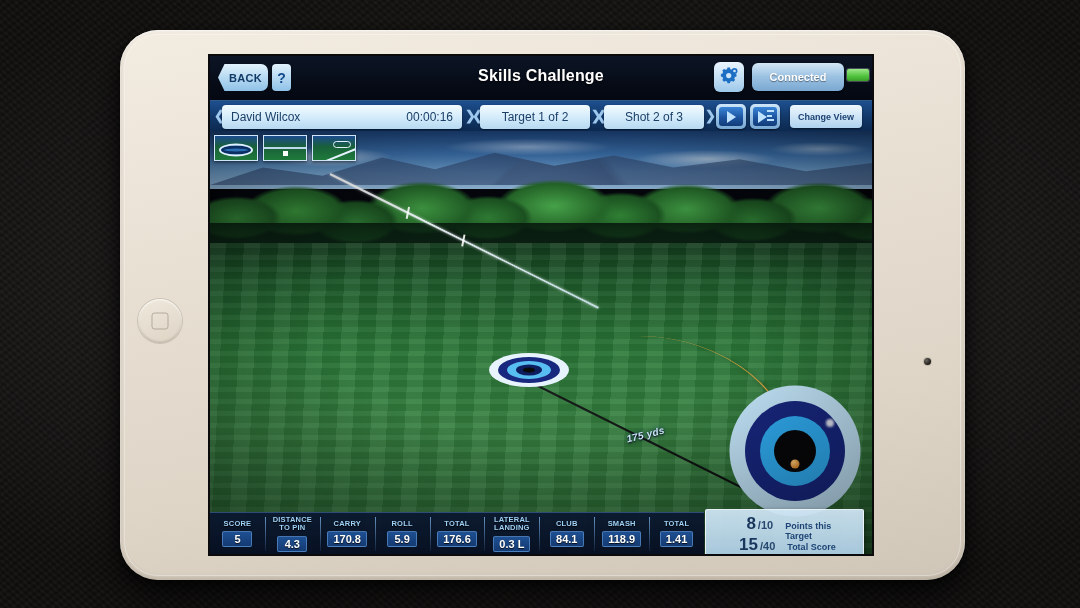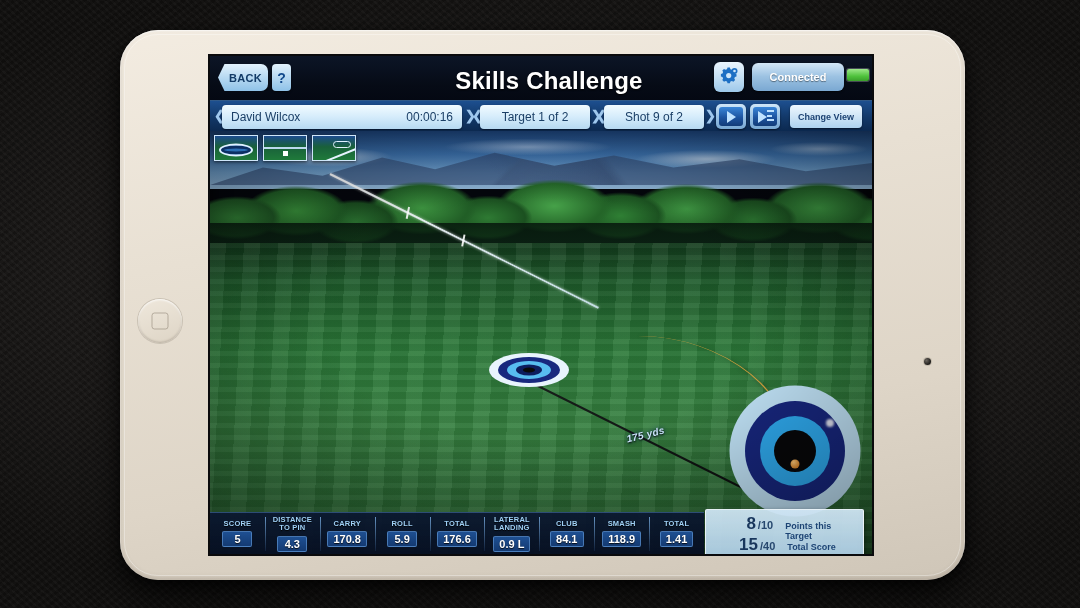--- a/index.html
+++ b/index.html
@@ -100,23 +100,23 @@
   }
   .help-btn {
     position: absolute; left: 62px; top: 8px;
     width: 19px; height: 27px; border-radius: 4px;
     background: linear-gradient(180deg, #e2f2fd 0%, #b9daf2 48%, #8fc2e8 100%);
     display: flex; align-items: center; justify-content: center;
     font-size: 14px; font-weight: bold; color: #12498c;
     box-shadow: 0 1px 2px rgba(0,0,0,.6);
   }
   .app-title {
-    position: absolute; left: 8px; top: 11px; width: 100%;
+    position: absolute; left: 0; top: 11px; width: 100%;
     text-align: center;
-    font-size: 24px; font-weight: bold; color: #ffffff;
+    font-size: 16px; font-weight: bold; color: #ffffff;
     text-shadow: 0 1px 2px rgba(0,0,0,.95);
     letter-spacing: .2px;
   }
   .gear-btn {
     position: absolute; right: 128px; top: 6px;
     width: 30px; height: 30px; border-radius: 6px;
     background: linear-gradient(180deg, #eaf5ff 0%, #c5e0f5 50%, #9dc8ea 100%);
     box-shadow: 0 1px 2px rgba(0,0,0,.6);
   }
   .gear-btn svg { position: absolute; left: 4px; top: 4px; }
@@ -477,21 +477,21 @@
         <span>00:00:16</span>
       </div>
       <div class="chev" style="left:255px;">❯</div>
       <div class="chev" style="left:262px;">❮</div>
       <div class="pill pill-target">
         <span>Target 1 of 2</span>
       </div>
       <div class="chev" style="left:381px;">❯</div>
       <div class="chev" style="left:386px;">❮</div>
       <div class="pill pill-shot">
-        <span>Shot 9 of 2</span>
+        <span>Shot 2 of 3</span>
       </div>
       <div class="chev" style="left:495px;">❯</div>
 
       <div class="play-btn play1">
         <div class="face">
             <div class="tri"></div>
           </div>
       </div>
       <div class="play-btn play2">
         <div class="face">
@@ -591,21 +591,21 @@
           <div class="stat">
             <div class="stat-lbl">ROLL</div>
             <div class="stat-val">5.9</div>
           </div>
           <div class="stat">
             <div class="stat-lbl">TOTAL</div>
             <div class="stat-val">176.6</div>
           </div>
           <div class="stat">
             <div class="stat-lbl">LATERAL<br>LANDING</div>
-            <div class="stat-val">0.9 L</div>
+            <div class="stat-val">0.3 L</div>
           </div>
           <div class="stat">
             <div class="stat-lbl">CLUB</div>
             <div class="stat-val">84.1</div>
           </div>
           <div class="stat">
             <div class="stat-lbl">SMASH</div>
             <div class="stat-val">118.9</div>
           </div>
           <div class="stat">

